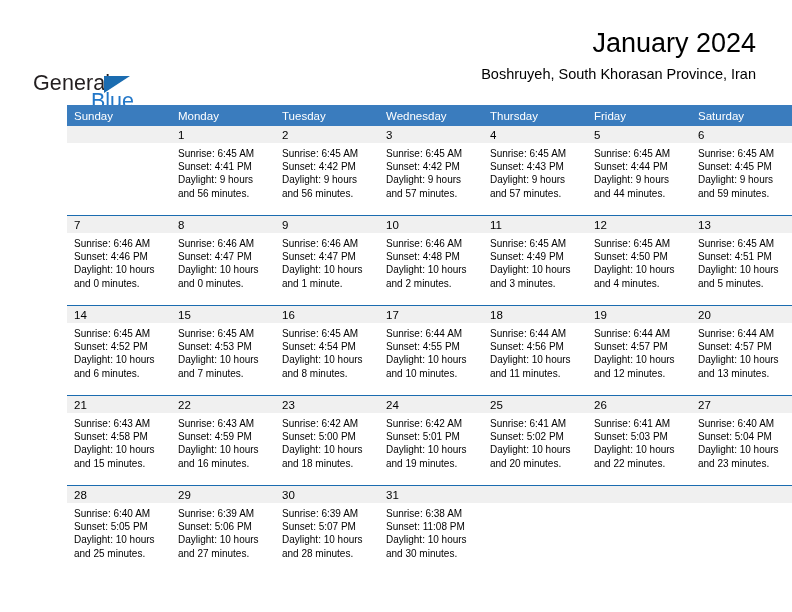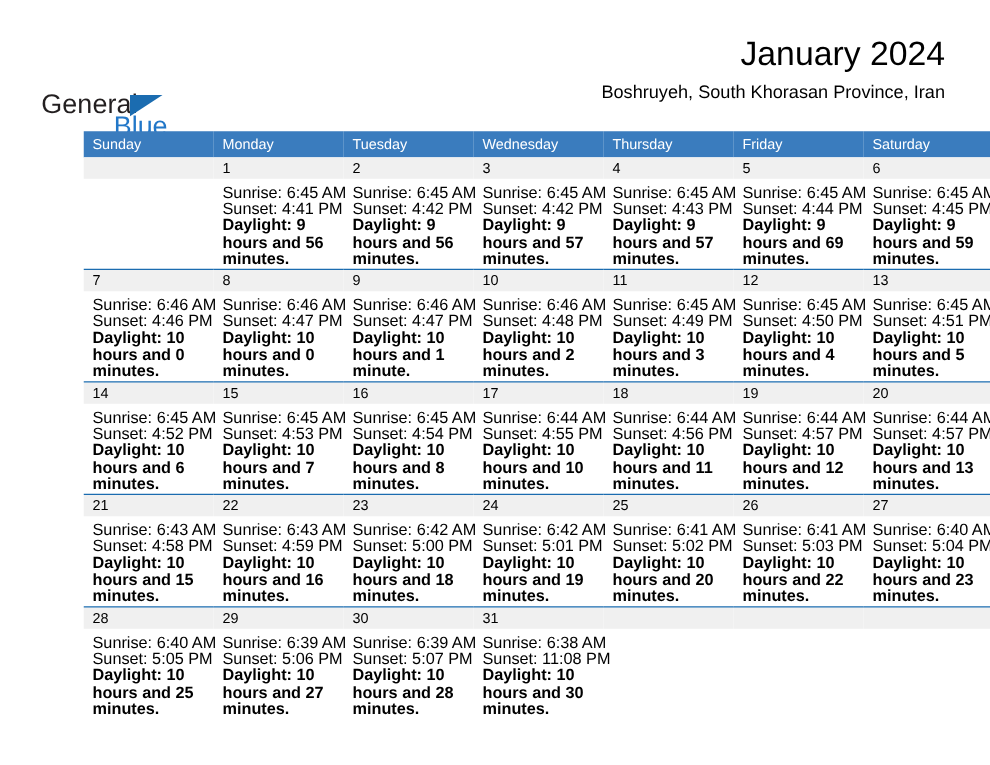--- a/index.html
+++ b/index.html
@@ -120,26 +120,26 @@
     background: #f0f0f0;
     height: 17px;
     padding: 1px 0 0 7px;
     box-sizing: border-box;
     font-size: 11.5px;
     color: #000000;
     line-height: 16px;
   }
   .cell-body {
     padding: 4px 6px 0 7px;
-    font-size: 13px;
+    font-size: 10px;
     line-height: 13.2px;
     color: #000000;
   }
   .cell-body div { white-space: nowrap; }
-  .cell-body .daylight-line { white-space: normal; font-weight: bold; }
+  .cell-body .daylight-line { white-space: normal; }
 </style>
 </head>
 <body>
 
 <div class="page-header">
 
   <div class="brand">
     <span class="brand-general">General</span>
     <span class="brand-triangle"></span>
     <span class="brand-blue">Blue</span>
@@ -209,21 +209,21 @@
               <div>Sunrise: 6:45 AM</div>
               <div>Sunset: 4:43 PM</div>
               <div class="daylight-line">Daylight: 9 hours and 57 minutes.</div>
             </div>
           </td>
           <td class="day-cell">
             <div class="daynum-band">5</div>
             <div class="cell-body">
               <div>Sunrise: 6:45 AM</div>
               <div>Sunset: 4:44 PM</div>
-              <div class="daylight-line">Daylight: 9 hours and 69 minutes.</div>
+              <div class="daylight-line">Daylight: 9 hours and 44 minutes.</div>
             </div>
           </td>
           <td class="day-cell">
             <div class="daynum-band">6</div>
             <div class="cell-body">
               <div>Sunrise: 6:45 AM</div>
               <div>Sunset: 4:45 PM</div>
               <div class="daylight-line">Daylight: 9 hours and 59 minutes.</div>
             </div>
           </td>

